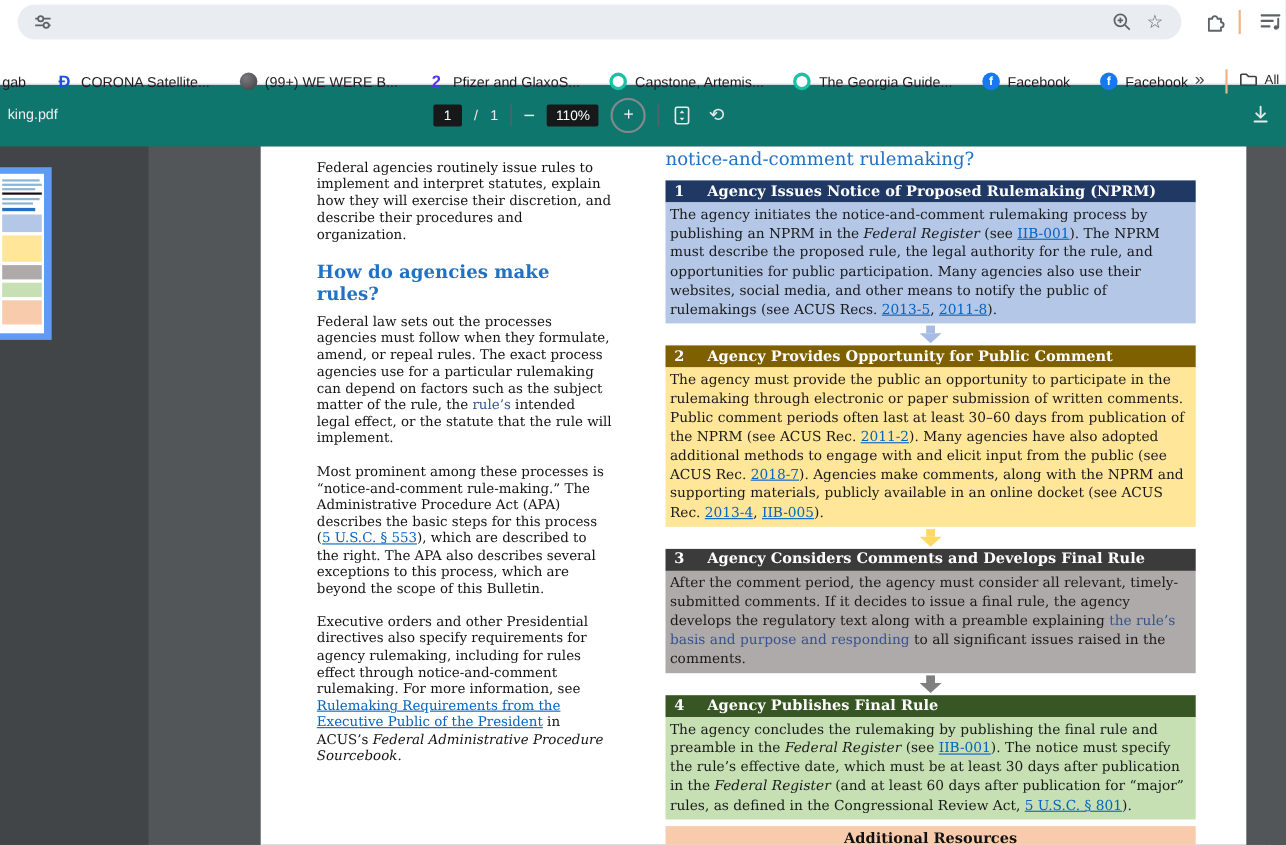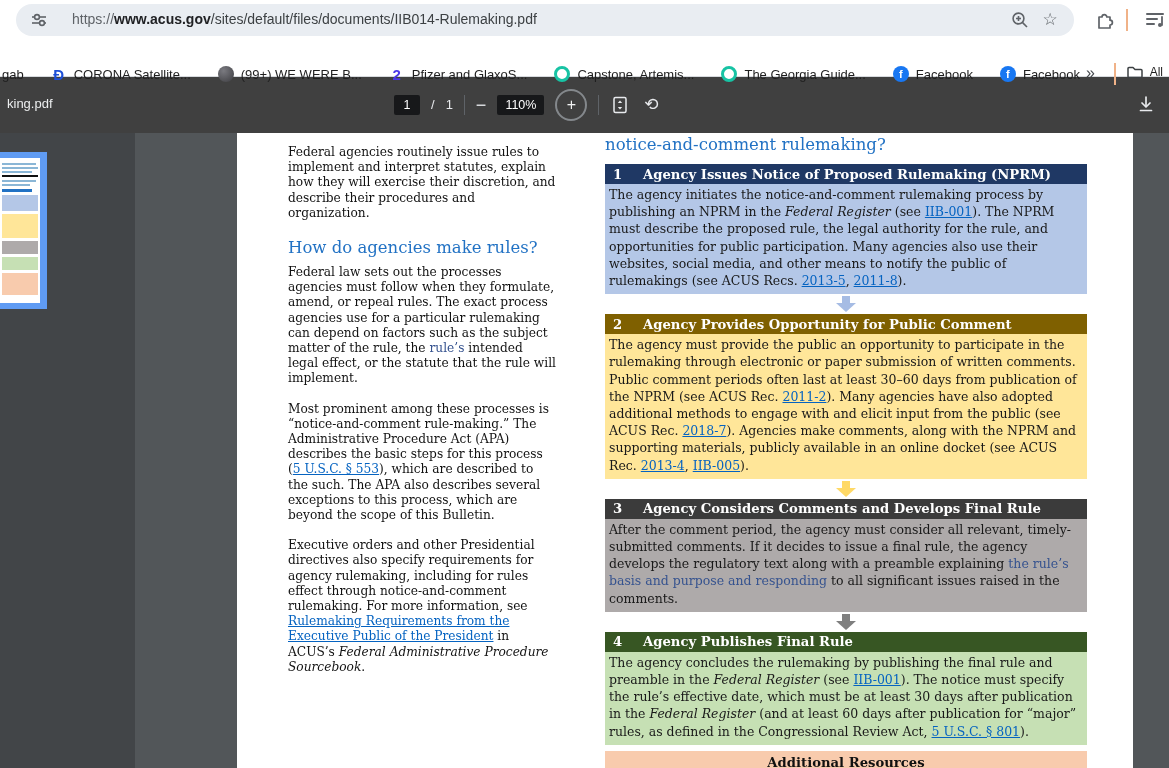--- a/index.html
+++ b/index.html
@@ -29,21 +29,21 @@
   .bm-ic{width:16px;height:16px;border-radius:50%;display:inline-flex;align-items:center;justify-content:center;
          font-weight:bold;box-sizing:border-box;flex:0 0 auto}
   .ic-letter{font-size:15px;font-weight:800;border-radius:0}
   .ic-dark{background:radial-gradient(circle at 35% 30%,#7a7a80,#3c3c40)}
   .ic-ring{background:#fff;border:3px solid}
   .ic-disc{color:#fff;font-size:11px;font-family:"Liberation Sans",sans-serif}
   .bm-chev{position:absolute;right:74px;top:8px;font-size:16px;color:#474b50}
   .bm-right{position:absolute;right:6px;top:7px;display:flex;align-items:center;gap:6px;color:#3c4043}
   .bm-right .lbl{font-size:12px;color:#1f1f1f}
   
-  .pdfbar{position:absolute;left:0;top:76px;width:1169px;height:57px;background:#404040;z-index:19}
+  .pdfbar{position:absolute;left:0;top:76px;width:1169px;height:57px;background:#0f766e;z-index:19}
   .fname{position:absolute;left:7px;top:20px;font-size:13px;color:#eceeef}
   .centergrp{position:absolute;left:394px;top:0;height:57px;display:flex;align-items:center;gap:11px;color:#e8eaed}
   .pagebox{width:26px;height:20px;background:#17181a;border-radius:2px;color:#fff;font-size:12.5px;
            display:flex;align-items:center;justify-content:center}
   .pgtot{font-size:13px}
   .tbsep{width:1px;height:20px;background:#5f6368}
   .tbbtn{font-size:18px;line-height:18px;color:#e8eaed;cursor:pointer}
   .zoombox{height:20px;background:#17181a;border-radius:2px;color:#fff;font-size:12.5px;padding:0 8px;
            display:flex;align-items:center}
   .pluscirc{width:28px;height:28px;border:2px solid #84888c;border-radius:50%;display:flex;align-items:center;
@@ -56,21 +56,21 @@
   .thumbpanel{position:absolute;left:0;top:0;width:135px;height:635px;background:#424548}
   .thumbsel{position:absolute;left:0;top:19px;width:47px;height:157px;background:#5f9bf3;cursor:pointer}
   .thumbpage{position:absolute;left:0;top:6px;width:40px;height:145px;background:#fff;overflow:hidden}
   .tline{position:absolute;left:2px;height:2px;background:#8ab6d6}
   .tblk{position:absolute;left:2px;width:36px}
   
   .page{position:absolute;left:237px;top:0;width:896px;height:635px;background:#fff;overflow:hidden;z-index:1}
   .docserif{font-family:"DejaVu Serif","Liberation Serif",serif;color:#121212}
   .leftcol{position:absolute;left:51px;top:12px;width:268px;font-size:12.2px;line-height:15.2px;text-align:left}
   .leftcol p{margin:0 0 15px 0}
-  .docheading{color:#2272c4;font-weight:normal;font-size:16.5px;line-height:20px;margin:17px 0 7px 0}
+  .docheading{color:#2272c4;font-weight:bold;font-size:16.5px;line-height:20px;margin:17px 0 7px 0}
   .rightcol{position:absolute;left:368px;top:0;width:482px}
   .rheading{color:#2272c4;font-weight:normal;font-size:16.5px;line-height:21px;margin:1px 0 9px 0}
   .stephdr{height:20px;display:flex;align-items:center;color:#fff;font-weight:bold;font-size:13.2px}
   .stepnum{width:38px;padding-left:8px;box-sizing:border-box}
   .stepbody{font-size:12.5px;line-height:17.2px;padding:2px 4px 5px 4px;color:#191919}
   .flowarrow{width:20px;margin:2px auto;height:16px;position:relative}
   .fa-stem{position:absolute;left:6px;top:0;width:8px;height:7px}
   .fa-head{position:absolute;left:0;top:7px;width:0;height:0;border-left:10px solid transparent;
            border-right:10px solid transparent;border-top:9px solid}
   .addres{margin-top:6px;height:40px;text-align:center;font-weight:bold;font-size:13.2px;padding-top:4px;
@@ -84,21 +84,20 @@
 
 <div class="topchrome">
   <div class="urlrow">
     <div class="omnibox">
       <svg class="siteinfo" viewBox="0 0 18 18" fill="none" stroke="#5f6368" stroke-width="1.6">
         <line x1="2" y1="6" x2="16" y2="6"></line>
           <circle cx="7" cy="6" r="2.4" fill="#e9edf2"></circle>
         <line x1="2" y1="12" x2="16" y2="12"></line>
           <circle cx="12" cy="12" r="2.4" fill="#e9edf2"></circle>
       </svg>
-      <div class="urltext"><span class="scheme">https://</span><span class="host">www.acus.gov</span><span class="path">/sites/default/files/documents/IIB014-Rulemaking.pdf</span></div>
       <svg class="obicon zoomind" viewBox="0 0 20 20" fill="none" stroke="#5f6368" stroke-width="1.6">
         <circle cx="8.5" cy="8.5" r="5.4"></circle>
           <line x1="12.6" y1="12.6" x2="17" y2="17"></line>
         <line x1="6" y1="8.5" x2="11" y2="8.5"></line>
           <line x1="8.5" y1="6" x2="8.5" y2="11"></line>
       </svg>
       <div class="obicon starbm">☆</div>
     </div>
     <svg class="chromeact ext" viewBox="0 0 22 22" fill="none" stroke="#5f6368" stroke-width="1.7" stroke-linejoin="round">
       <path d="M5 9 h3 a2.4 2.4 0 1 1 4.8 0 H16 v3.2 a2.4 2.4 0 1 1 0 4.8 V20 H5 z"></path>
@@ -202,21 +201,21 @@
         <div class="tblk" style="top:115px;height:22px;background:#f8cbad"></div>
       </div>
     </div>
   </div>
 
   <div class="page docserif">
     <div class="leftcol">
       <p><span>Federal agencies routinely issue rules to implement and interpret statutes, explain how they will exercise their discretion, and describe their procedures and organization.</span></p>
       <div class="docheading">How do agencies make rules?</div>
       <p><span>Federal law sets out the processes agencies must follow when they formulate, amend, or repeal rules. The exact process agencies use for a particular rulemaking can depend on factors such as the subject matter of the rule, the </span><span class="hl-blue">rule’s</span><span> intended legal effect, or the statute that the rule will implement.</span></p>
-      <p><span>Most prominent among these processes is “notice-and-comment rule-making.” The Administrative Procedure Act (APA) describes the basic steps for this process (</span><a class="doclink">5 U.S.C. § 553</a><span>), which are described to the such. The APA also describes several exceptions to this process, which are beyond the scope of this Bulletin.</span></p>
+      <p><span>Most prominent among these processes is “notice-and-comment rule-making.” The Administrative Procedure Act (APA) describes the basic steps for this process (</span><a class="doclink">5 U.S.C. § 553</a><span>), which are described to the right. The APA also describes several exceptions to this process, which are beyond the scope of this Bulletin.</span></p>
       <p><span>Executive orders and other Presidential directives also specify requirements for agency rulemaking, including for rules effect through notice-and-comment rulemaking. For more information, see </span><a class="doclink">Rulemaking Requirements from the Executive Public of the President</a><span> in ACUS’s </span><i>Federal Administrative Procedure Sourcebook</i><span>.</span></p>
     </div>
     <div class="rightcol">
       <div class="rheading">notice-and-comment rulemaking?</div>
       <div id="steps-container">
           <div class="stephdr" style="background: rgb(31, 56, 100);">
             <span class="stepnum">1</span>
             <span>Agency Issues Notice of Proposed Rulemaking (NPRM)</span>
           </div>
           <div class="stepbody" style="background: rgb(180, 199, 231);"><span>The agency initiates the notice-and-comment rulemaking process by publishing an NPRM in the </span><i>Federal Register</i><span> (see </span><a class="doclink">IIB-001</a><span>). The NPRM must describe the proposed rule, the legal authority for the rule, and opportunities for public participation. Many agencies also use their websites, social media, and other means to notify the public of rulemakings (see ACUS Recs. </span><a class="doclink">2013-5</a><span>, </span><a class="doclink">2011-8</a><span>).</span></div>

